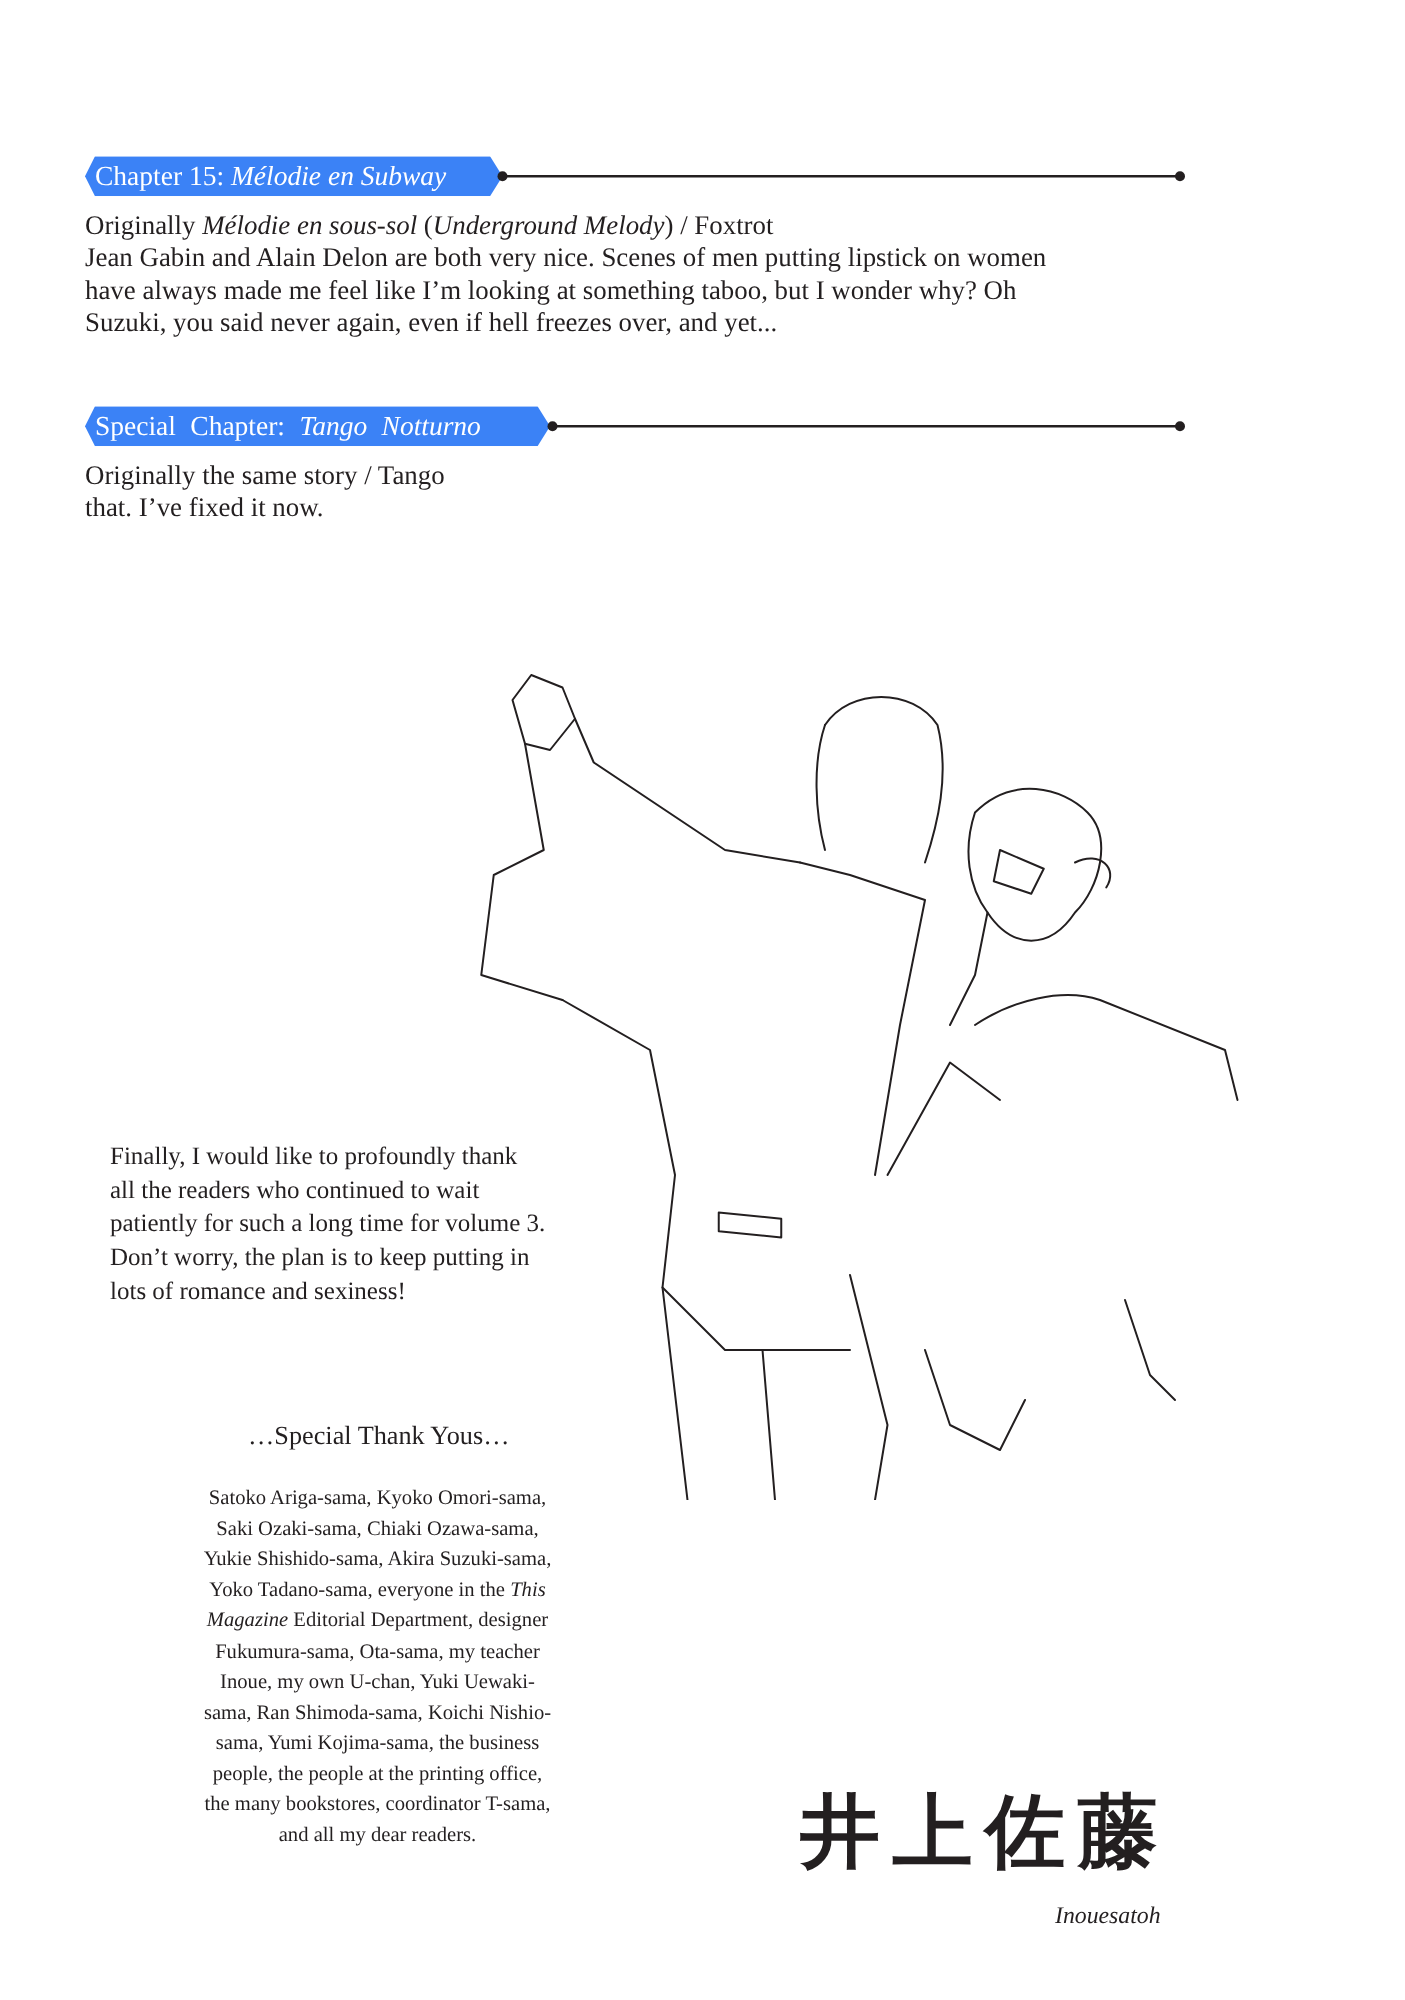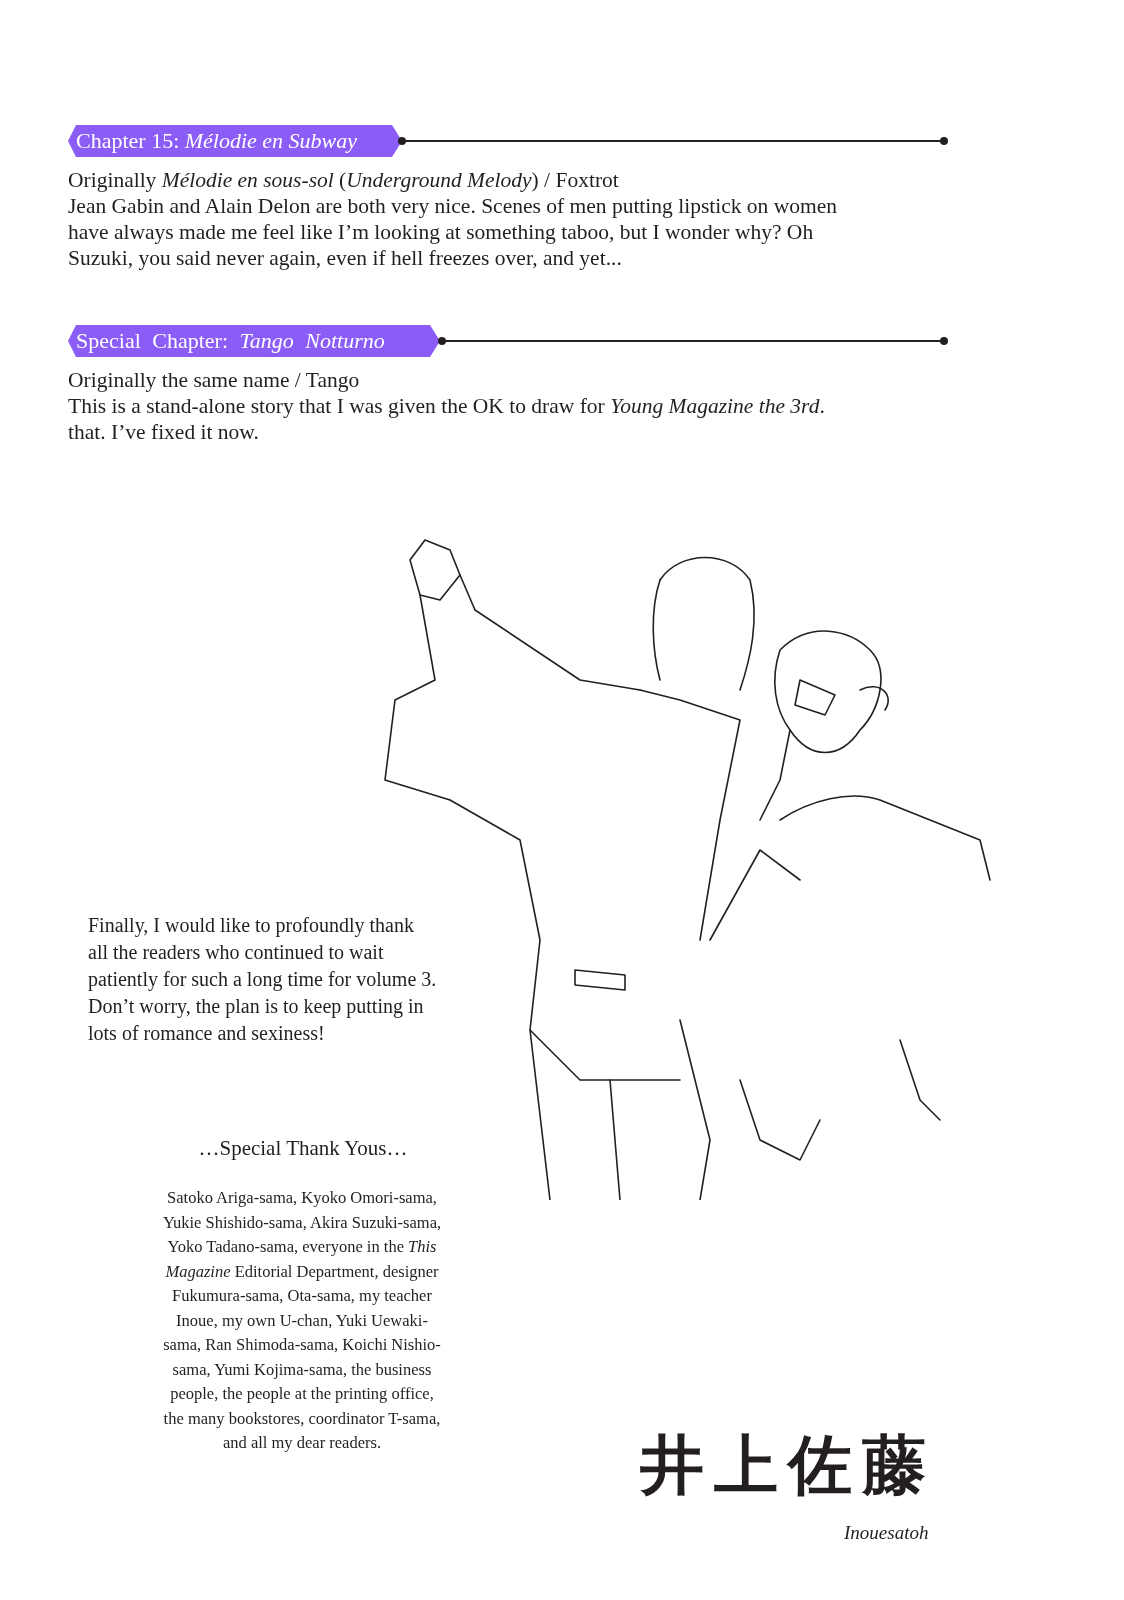--- a/index.html
+++ b/index.html
@@ -1,20 +1,20 @@
 <!DOCTYPE html>
 <html><head>
 <meta charset="utf-8">
 <style>
   html, body { margin: 0; padding: 0; background: #ffffff; }
   body { width: 1124px; height: 1600px; position: relative; overflow: hidden;
          font-family: "Liberation Serif", "DejaVu Serif", serif; color: #231f20; }
   .section { position: absolute; left: 68px; width: 880px; }
   .header-row { position: relative; height: 34px; }
-  .banner { position: absolute; left: 0; top: 0; height: 32px; background: #8b5cf6; color: #fff;
+  .banner { position: absolute; left: 0; top: 0; height: 32px; background: #3b82f6; color: #fff;
             font-size: 22px; line-height: 32px; padding: 0 14px 0 8px; white-space: nowrap;
             clip-path: polygon(8px 0, calc(100% - 10px) 0, 100% 50%, calc(100% - 10px) 100%, 8px 100%, 0 50%); }
   .banner i { font-style: italic; }
   .rule { position: absolute; top: 15px; height: 2px; background: #231f20; right: 0; }
   .dot { position: absolute; top: 12px; width: 8px; height: 8px; border-radius: 50%; background: #231f20; }
   .body-text { font-size: 21.5px; line-height: 26px; margin-top: 8px; }
   .body-text p { margin: 0; }
   .thanks { position: absolute; left: 88px; top: 912px; width: 430px; font-size: 20px; line-height: 27px; }
   .thanks p { margin: 0; }
   .sth-title { position: absolute; left: 88px; top: 1136px; width: 430px; text-align: center; font-size: 21px; }
@@ -48,22 +48,21 @@
 <div class="section" style="top:325px;">
   <div class="header-row">
     <div class="banner" style="width:350px; word-spacing:6px;">
       <span>Special Chapter: </span><i>Tango Notturno</i>
     </div>
     <div class="dot" style="left:370px;"></div>
     <div class="rule" style="left:374px; right:6px;"></div>
     <div class="dot" style="right:0;"></div>
   </div>
   <div class="body-text">
-    <p>Originally the same name / Tango</p>
-    <p><span>This is a stand-alone story that I was given the OK to draw for </span><i>Young Magazine the 3rd</i><span>.</span></p>
+    <p>Originally the same story / Tango</p>
     <p>that. I’ve fixed it now.</p>
   </div>
 </div>
 
 <svg class="sketch" viewBox="0 0 720 680" fill="none" stroke="#231f20" stroke-width="1.6" stroke-linecap="round" stroke-linejoin="round">
 
   <path d="M30 40 L45 20 L70 30 L80 55 L60 80 L40 75 Z"></path>
   <path d="M40 75 L55 160 L15 180 L5 260 L70 280"></path>
   <path d="M80 55 L95 90 L200 160 L260 170"></path>
 
@@ -92,20 +91,21 @@
   <p>Finally, I would like to profoundly thank</p>
   <p>all the readers who continued to wait</p>
   <p>patiently for such a long time for volume 3.</p>
   <p>Don’t worry, the plan is to keep putting in</p>
   <p>lots of romance and sexiness!</p>
 </div>
 
 <div class="sth-title">…Special Thank Yous…</div>
 <div class="credits">
   <p>Satoko Ariga-sama, Kyoko Omori-sama,</p>
+  <p>Saki Ozaki-sama, Chiaki Ozawa-sama,</p>
   <p>Yukie Shishido-sama, Akira Suzuki-sama,</p>
   <p><span>Yoko Tadano-sama, everyone in the </span><i>This</i></p>
   <p><i>Magazine</i> <span>Editorial Department, designer</span></p>
   <p>Fukumura-sama, Ota-sama, my teacher</p>
   <p>Inoue, my own U-chan, Yuki Uewaki-</p>
   <p>sama, Ran Shimoda-sama, Koichi Nishio-</p>
   <p>sama, Yumi Kojima-sama, the business</p>
   <p>people, the people at the printing office,</p>
   <p>the many bookstores, coordinator T-sama,</p>
   <p>and all my dear readers.</p>

